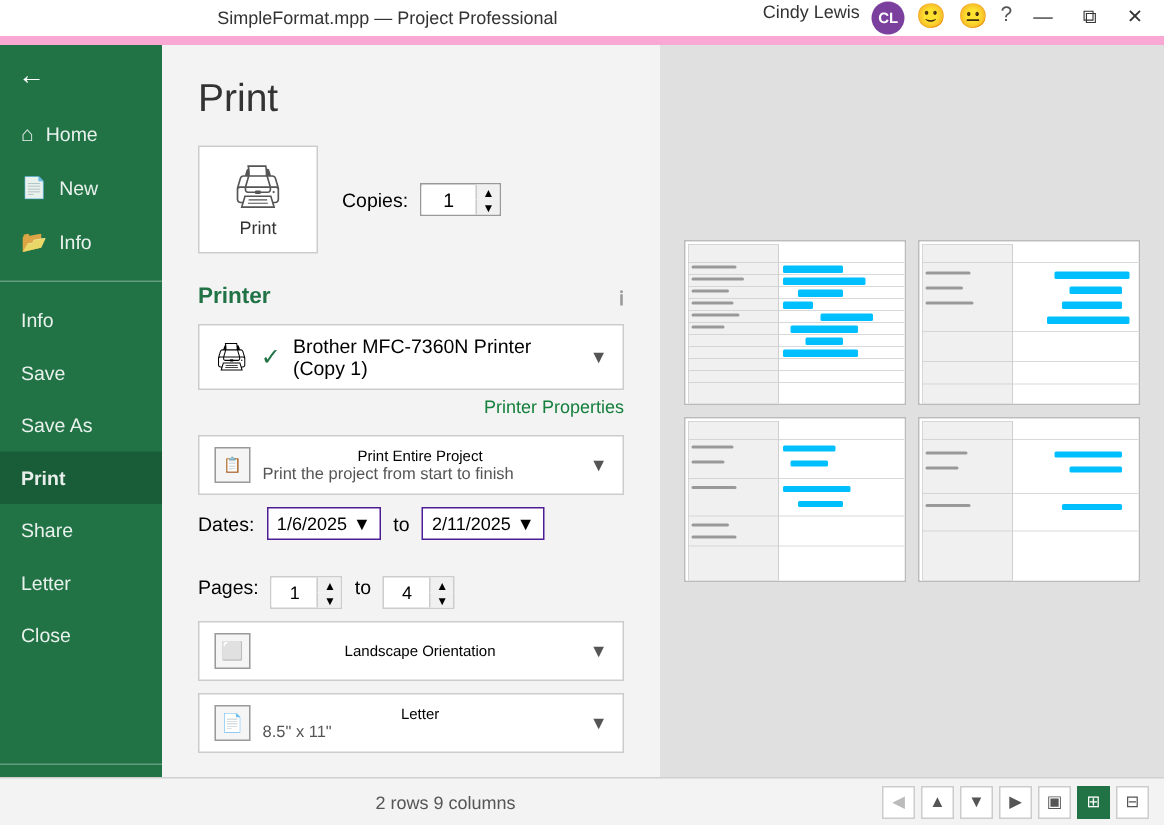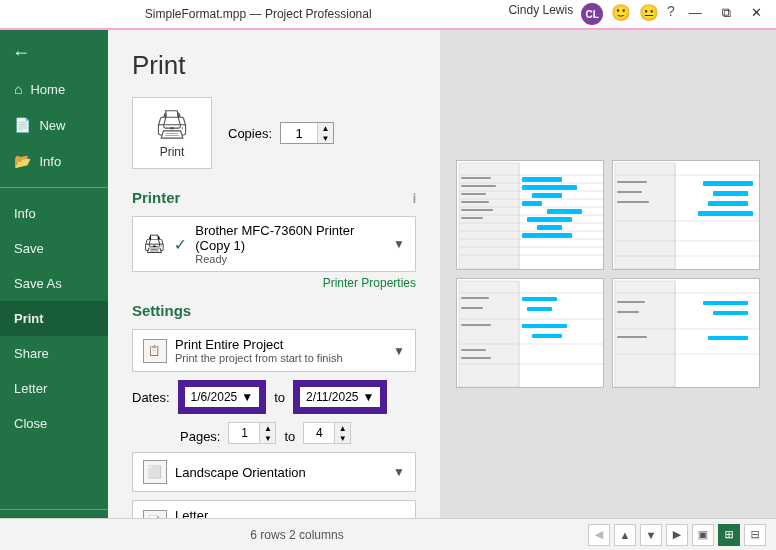--- a/index.html
+++ b/index.html
@@ -6,21 +6,21 @@
     body { font-family: 'Segoe UI', Arial, sans-serif; width: 776px; height: 550px; overflow: hidden; background: #fff; display: flex; flex-direction: column; }
 
     
     .titlebar {
       height: 30px;
       background: #fff;
       display: flex;
       align-items: center;
       justify-content: space-between;
       padding: 0 8px;
-      border-bottom: 2px solid #f9a8d4;
+      border-bottom: 6px solid #f9a8d4;
       font-size: 12px;
       color: #333;
     }
     .titlebar-center { flex: 1; text-align: center; font-size: 12px; color: #333; }
     .titlebar-right { display: flex; gap: 8px; }
     .user-badge {
       width: 22px; height: 22px; border-radius: 50%;
       background: #7B3F9E;
       color: #fff; font-size: 10px;
       display: flex; align-items: center; justify-content: center;
@@ -117,30 +117,30 @@
     
     .setting-row {
       background: #fff;
       border: 1px solid #ccc;
       padding: 7px 10px;
       display: flex; align-items: center; gap: 8px;
       cursor: pointer; margin-bottom: 8px;
     }
     .setting-icon { width: 24px; height: 24px; border: 1px solid #999; display: flex; align-items: center; justify-content: center; font-size: 10px; background: #f5f5f5; }
     .setting-text { flex: 1; font-size: 12px; }
-    .setting-main { font-size: 13px; font-weight: 500; }
+    .setting-main { font-size: 10px; font-weight: 500; text-align: center; }
     .setting-sub { font-size: 11px; color: #555; }
 
-    .dates-row { display: flex; align-items: center; gap: 8px; font-size: 13px; margin-bottom: 8px; }
+    .dates-row { display: flex; align-items: center; gap: 8px; font-size: 13px; margin-bottom: 24px; }
     .date-select {
-      border: 7px solid #4c1d95; background: #fff; padding: 3px 6px;
+      border: 1px solid #4c1d95; background: #fff; padding: 3px 6px;
       font-size: 12px; cursor: pointer; display: flex; align-items: center; gap: 4px;
     }
 
-    .pages-row { display: flex; align-items: flex-end; gap: 8px; font-size: 13px; margin-bottom: 8px; margin-left: 48px; }
+    .pages-row { display: flex; align-items: flex-start; gap: 8px; font-size: 13px; margin-bottom: 8px; }
     .page-input-wrap { display: flex; align-items: center; border: 1px solid #ccc; background: #fff; }
     .page-input { width: 30px; border: none; outline: none; text-align: center; font-size: 12px; padding: 2px 4px; }
 
     
     .preview-area {
       flex: 1;
       background: #e0e0e0;
       display: flex;
       flex-direction: column;
       align-items: center;
@@ -280,29 +280,25 @@
 
       <div class="section-title">
         <span>Printer</span>
         <span class="info-icon">ℹ</span>
       </div>
       <div class="printer-select">
         <span class="printer-icon">🖨</span>
         <span class="printer-check">✓</span>
         <div class="printer-info">
           <div class="printer-name">Brother MFC-7360N Printer (Copy 1)</div>
-          <div class="printer-status">Ready</div>
         </div>
         <span class="dropdown-arrow">▼</span>
       </div>
       <a class="printer-props">Printer Properties</a>
 
-      <div class="section-title">
-        <span>Settings</span>
-      </div>
 
       <div class="setting-row">
         <div class="setting-icon">📋</div>
         <div class="setting-text">
           <div class="setting-main">Print Entire Project</div>
           <div class="setting-sub">Print the project from start to finish</div>
         </div>
         <span class="dropdown-arrow">▼</span>
       </div>
 
@@ -458,21 +454,21 @@
             <rect x="4" y="57" width="30" height="2" fill="#999" rx="1"></rect>
           </svg>
         </div>
       </div>
     </div>
 
   </div>
 </div>
 
 <div class="bottom-bar">
-  <span class="bottom-bar-text">6 rows 2 columns</span>
+  <span class="bottom-bar-text">2 rows 9 columns</span>
   <button class="nav-btn disabled">◀</button>
   <button class="nav-btn">▲</button>
   <button class="nav-btn">▼</button>
   <button class="nav-btn">▶</button>
   <button class="view-btn">▣</button>
   <button class="view-btn active">⊞</button>
   <button class="view-btn">⊟</button>
 </div>
 
 </body></html>

